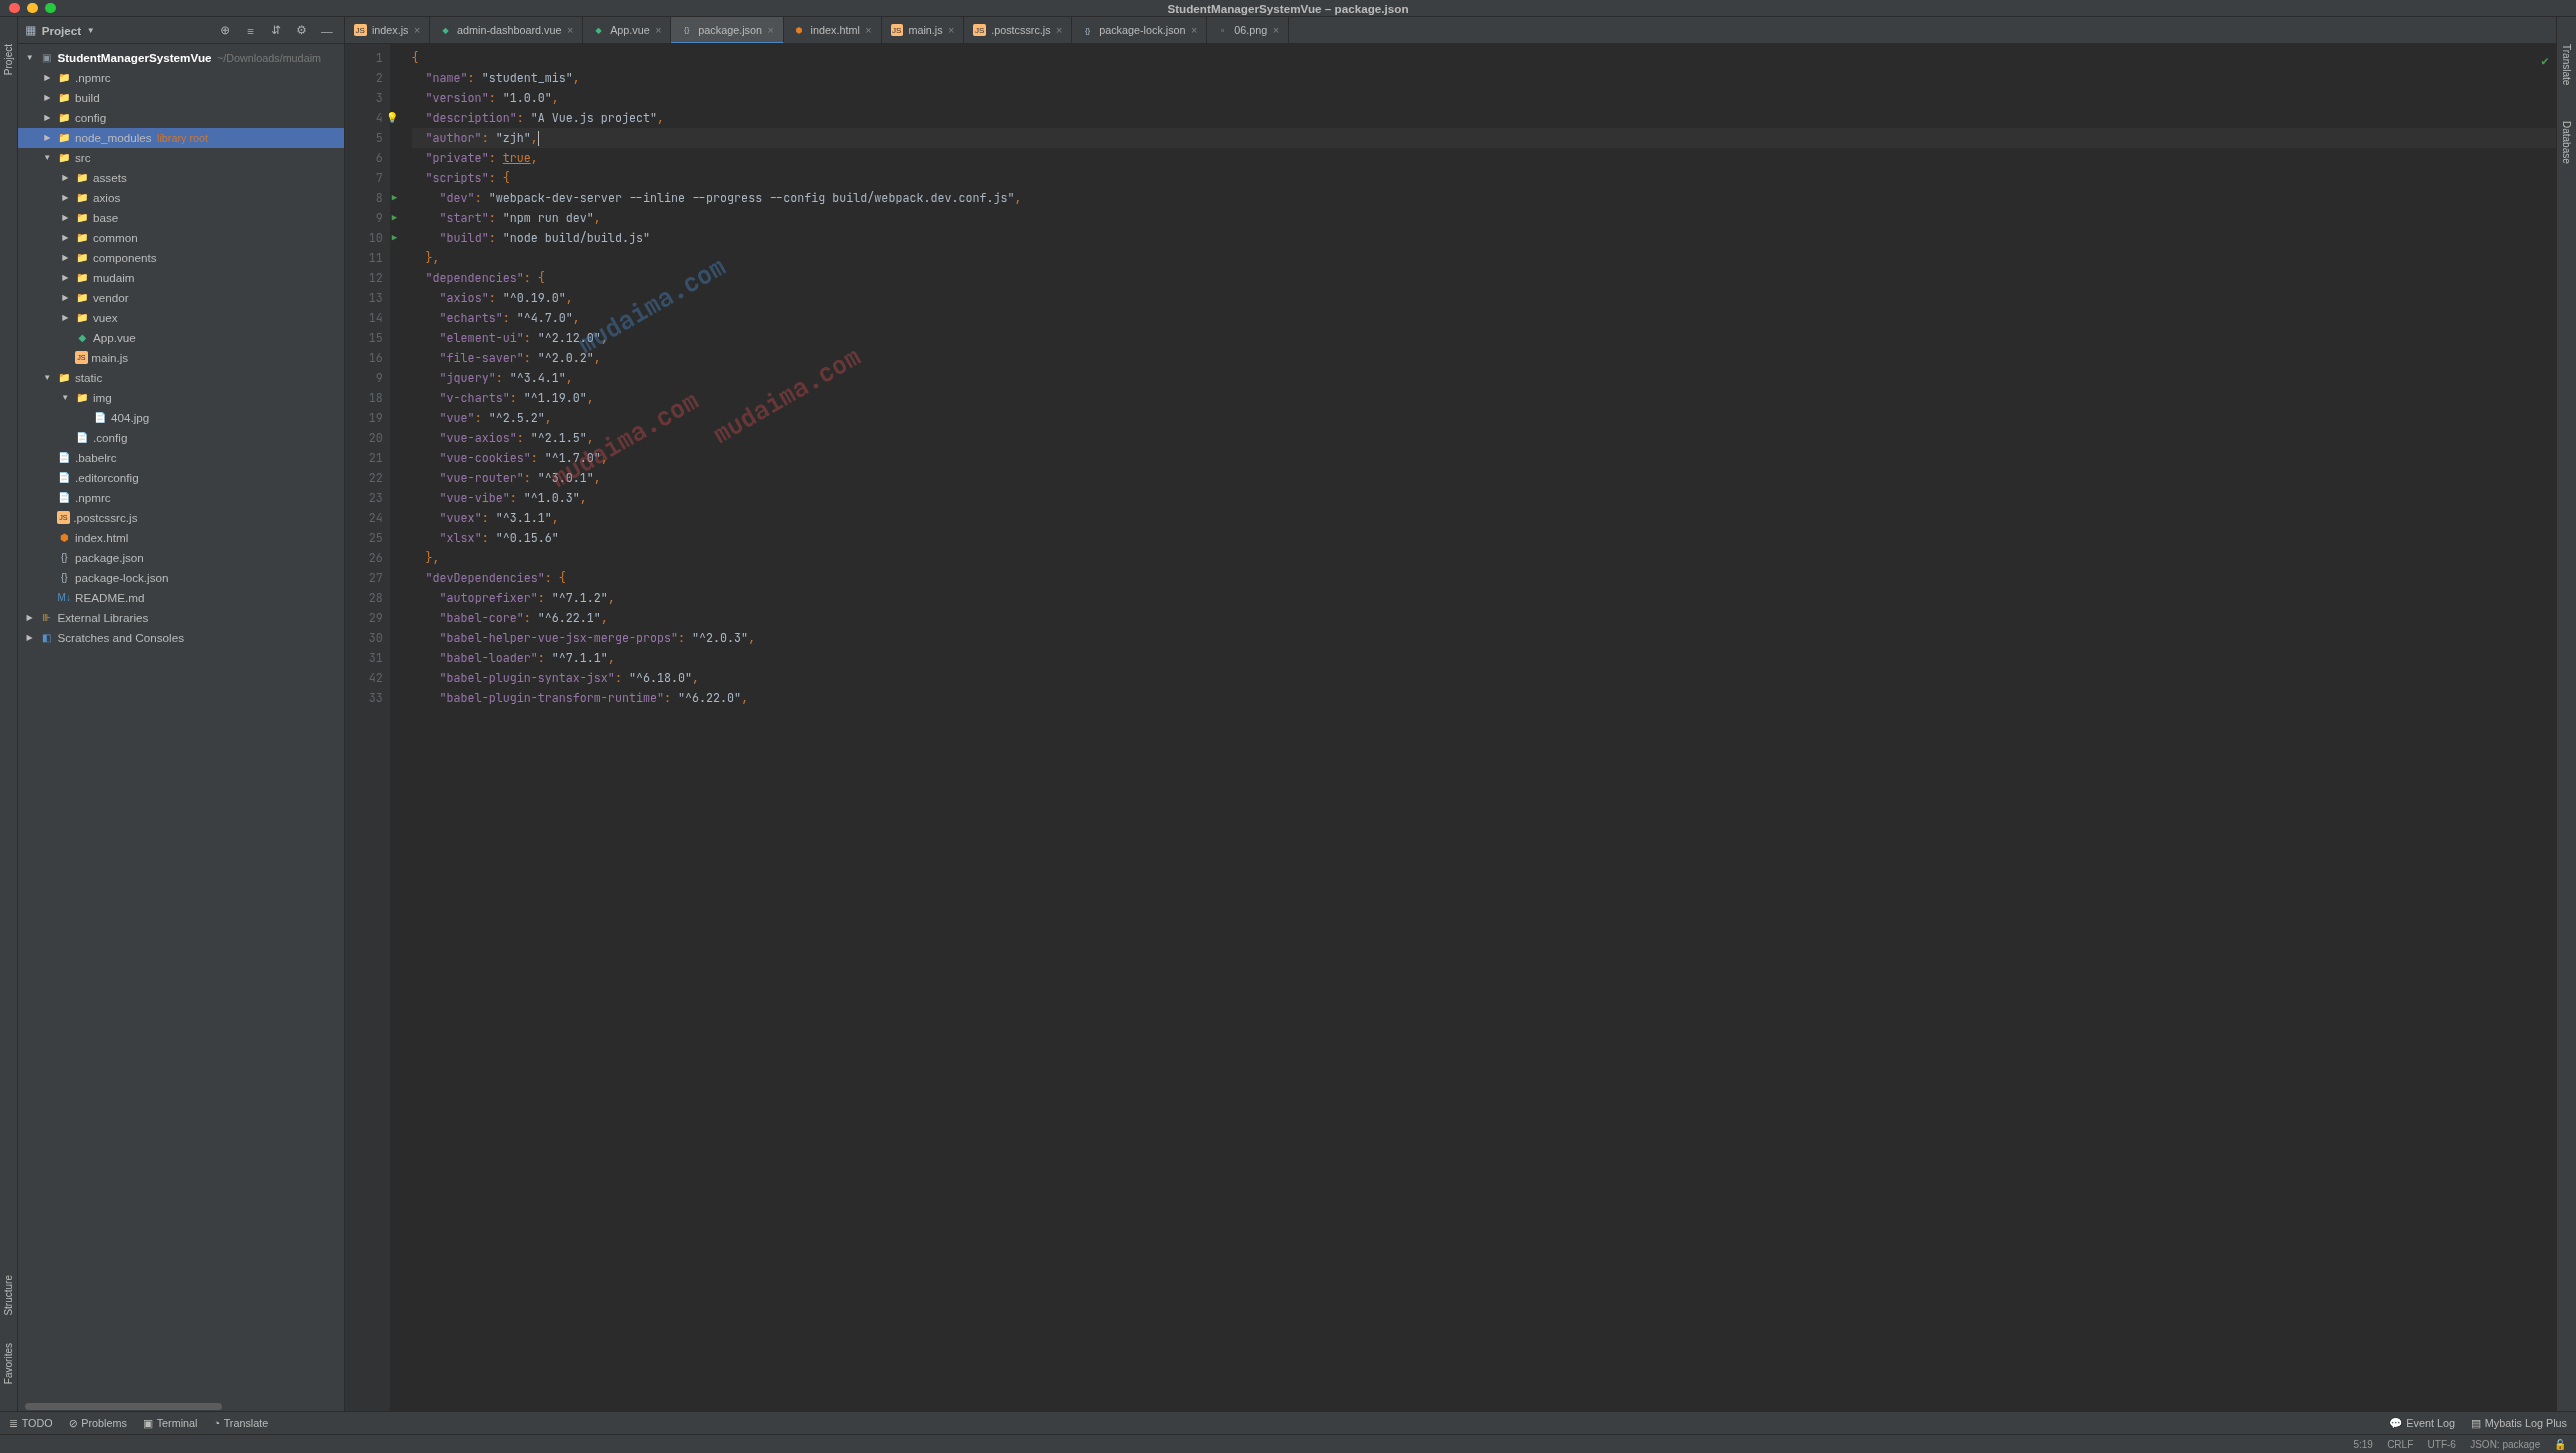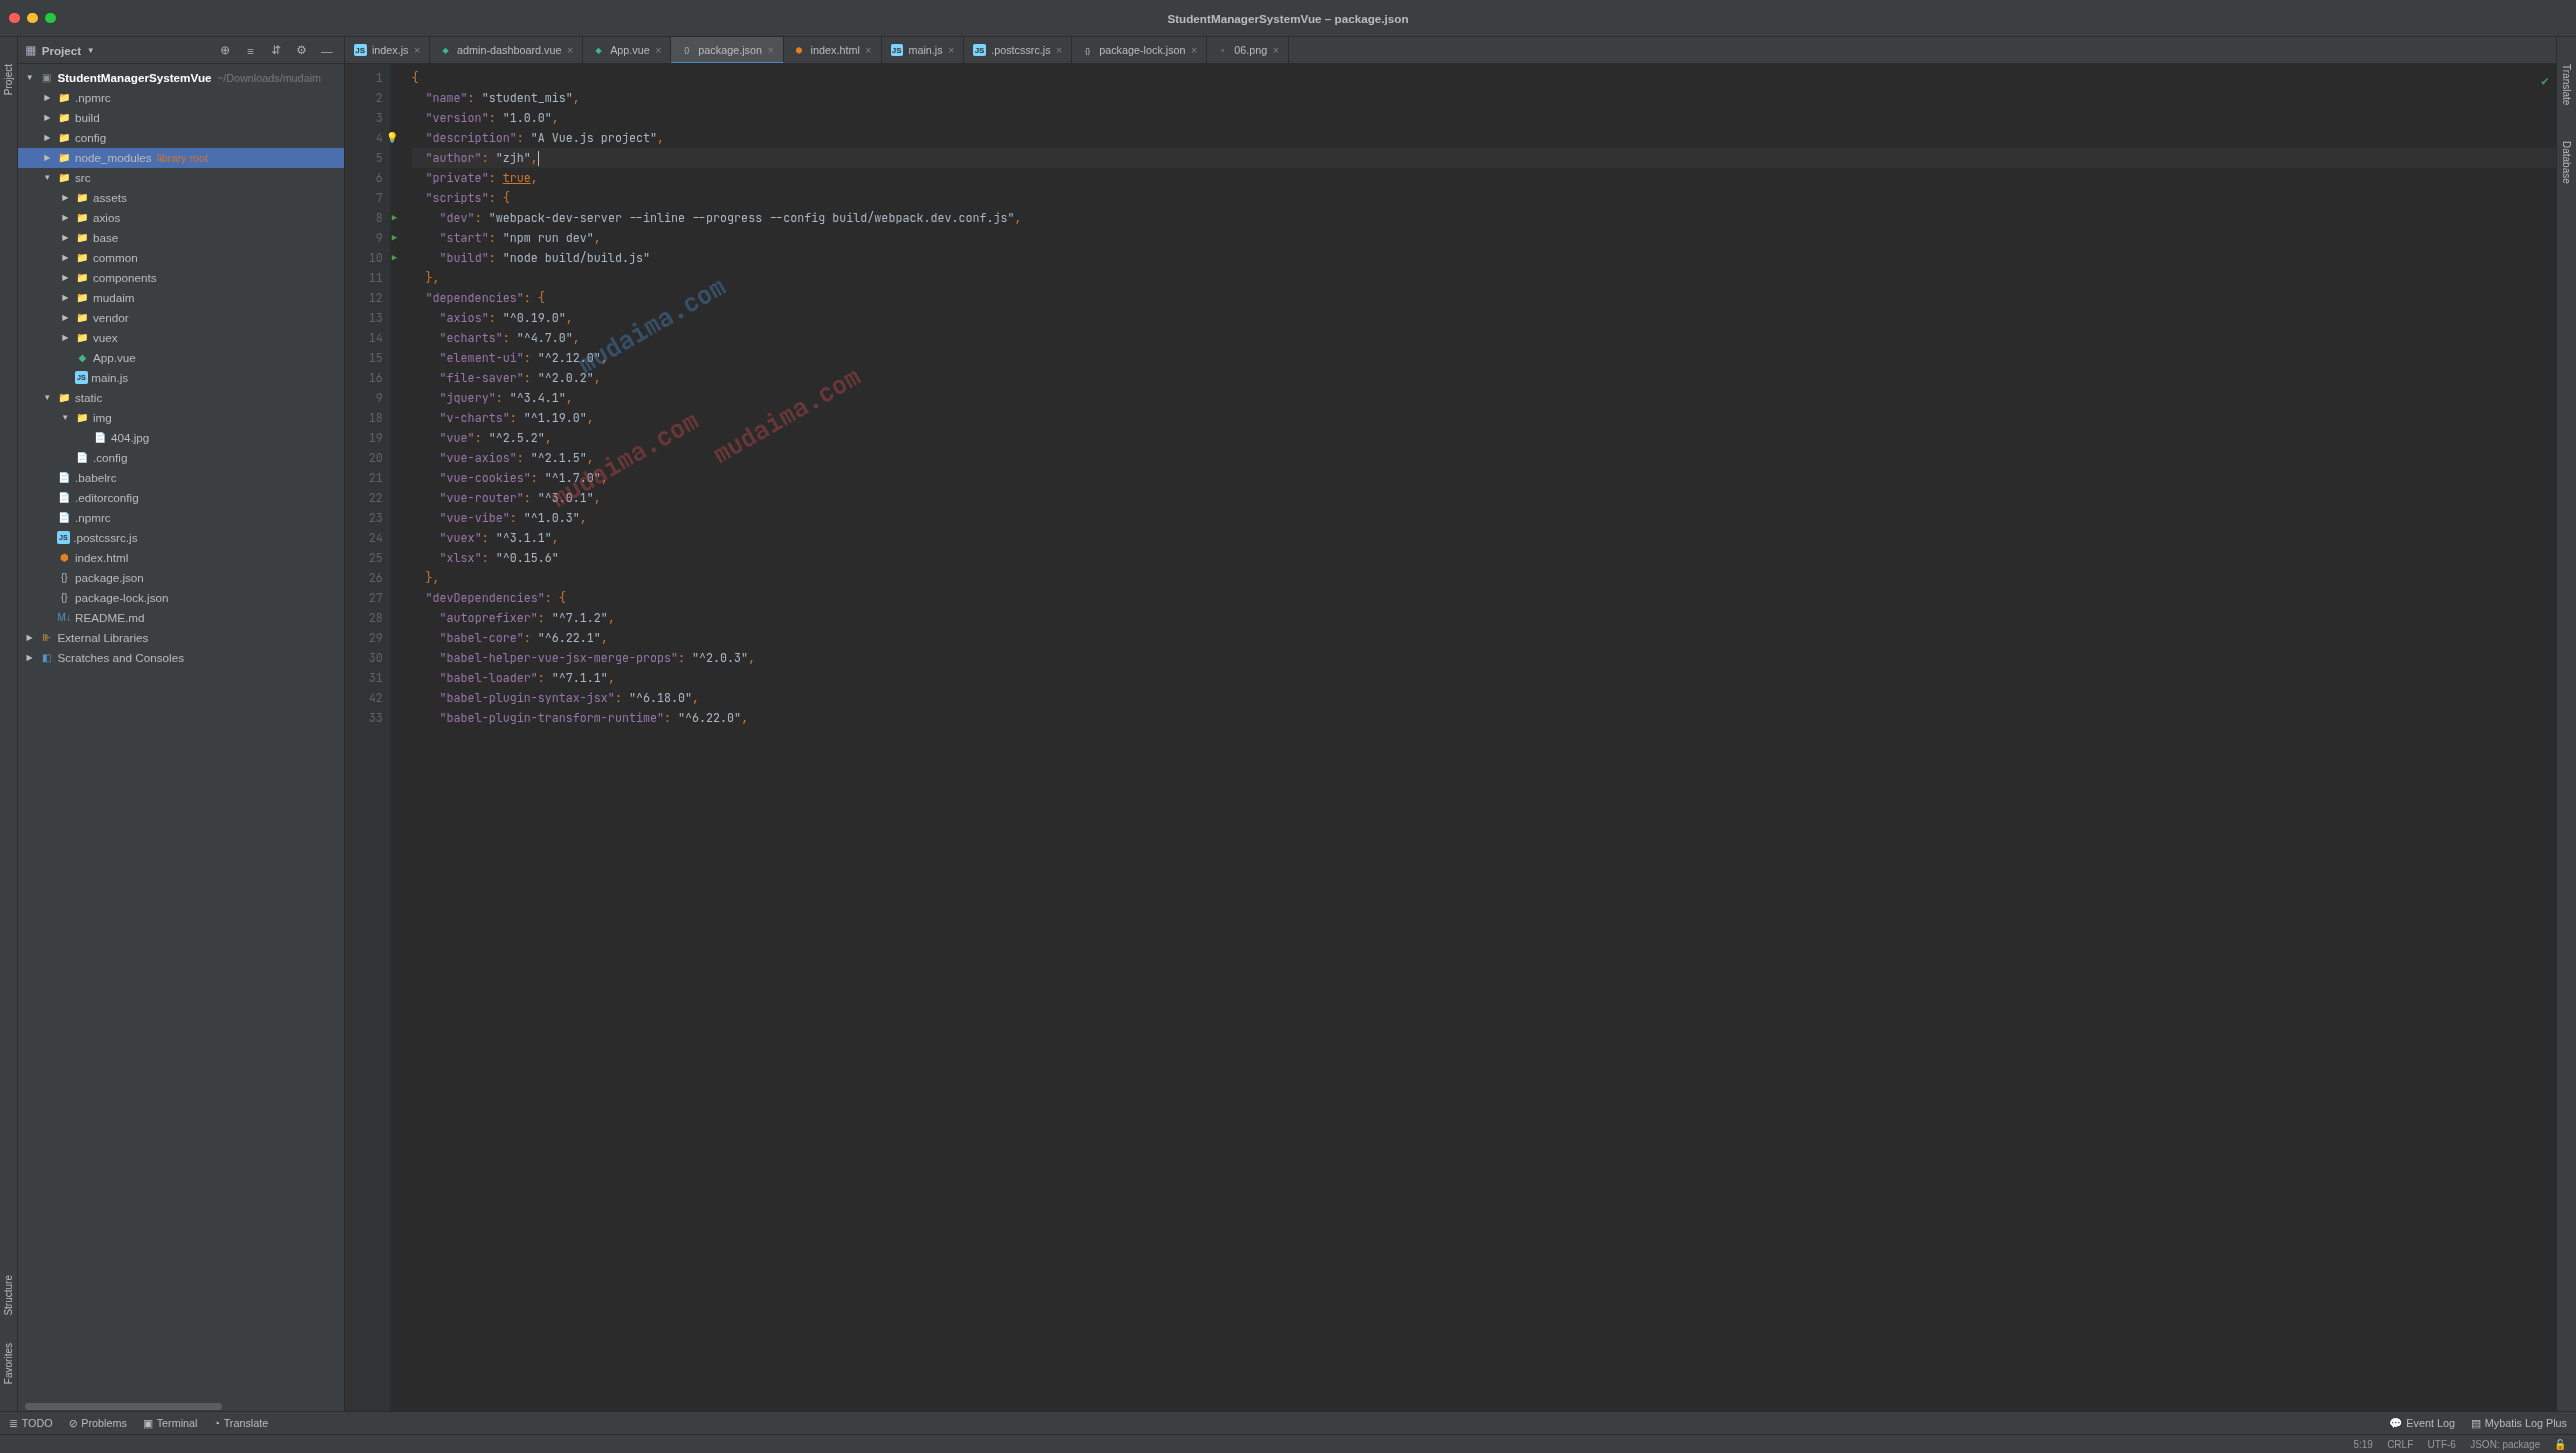--- a/index.html
+++ b/index.html
@@ -1,18 +1,18 @@
 <!DOCTYPE html>
 <html style="font-size:14.3px"><head>
 <meta charset="utf-8">
 <style>
 * { margin: 0; padding: 0; box-sizing: border-box; }
 body { font-family: -apple-system, "Segoe UI", sans-serif; background: #2b2b2b; color: #a9b7c6; font-size: 11.7px; overflow: hidden; width: 2576px; height: 1454px; transform-origin: top left; }
 .window { display: flex; flex-direction: column; height: 100%; background: #3c3f41; }
-.titlebar { height: 16px; background: #3c3f41; display: flex; align-items: center; padding: 18px 9px; position: relative; border-bottom: 0.9px solid #2b2b2b; }
+.titlebar { height: 16px; background: #3c3f41; display: flex; align-items: center; padding: 8px 9px; position: relative; border-bottom: 0.9px solid #2b2b2b; }
 .traffic-lights { display: flex; gap: 7.2px; }
 .tl { width: 10.8px; height: 10.8px; border-radius: 50%; }
 .tl-red { background: #ff5f56; }
 .tl-yellow { background: #ffbd2e; }
 .tl-green { background: #27c93f; }
 .title { position: absolute; left: 50%; transform: translateX(-50%); color: #bbb; font-weight: 600; }
 .main-area { display: flex; flex: 1; overflow: hidden; }
 .left-rail { width: 18px; background: #3c3f41; border-right: 0.9px solid #2b2b2b; display: flex; flex-direction: column; align-items: center; padding-top: 27px; }
 .rail-text { writing-mode: vertical-rl; transform: rotate(180deg); font-size: 10px; color: #bbb; margin-bottom: 18px; cursor: pointer; }
 .rail-text.structure { margin-top: auto; margin-bottom: 27px; }
@@ -22,21 +22,21 @@
 .sidebar-header .title-proj { color: #bbb; font-weight: 600; }
 .sidebar-header .spacer { flex: 1; }
 .sidebar-header .icon-btn { width: 20px; height: 20px; display: flex; align-items: center; justify-content: center; color: #afb1b3; cursor: pointer; }
 .tree { flex: 1; overflow: auto; padding: 3.6px 0; font-size: 11.7px; }
 .tree-item { display: flex; align-items: center; height: 20px; padding-left: 5.4px; cursor: pointer; white-space: nowrap; }
 .tree-item.selected { background: #4b6eaf; color: #fff; }
 .tree-arrow { width: 12.5px; height: 12.5px; display: inline-flex; align-items: center; justify-content: center; font-size: 8px; color: #bbb; }
 .tree-icon { width: 14.3px; height: 14.3px; display: inline-flex; align-items: center; justify-content: center; margin: 0 3.6px; font-size: 10px; }
 .folder-icon { color: #87939a; }
 .file-icon { color: #a9b7c6; }
-.js-icon { background: #7dd3fc; color: #333; font-size: 7.2px; font-weight: bold; width: 12.5px; height: 12.5px; border-radius: 1.8px; }
+.js-icon { background: #fdba74; color: #333; font-size: 7.2px; font-weight: normal; width: 12.5px; height: 12.5px; border-radius: 1.8px; }
 .vue-icon { color: #41b883; }
 .md-icon { color: #5192c8; }
 .html-icon { color: #e67e22; }
 .tree-label { color: #bbb; }
 .tree-label.root { font-weight: 600; color: #fff; }
 .tree-path { color: #787878; margin-left: 5.4px; font-size: 10.8px; }
 .lib-tag { color: #cc7832; margin-left: 5.4px; font-size: 10.8px; }
 .editor-area { flex: 1; display: flex; flex-direction: column; background: #2b2b2b; }
 .tabs { height: 27px; background: #3c3f41; display: flex; align-items: stretch; border-bottom: 0.9px solid #2b2b2b; }
 .tab { display: flex; align-items: center; padding: 0 9px; gap: 5.4px; border-right: 0.9px solid #2b2b2b; cursor: pointer; color: #bbb; font-size: 10.8px; }

